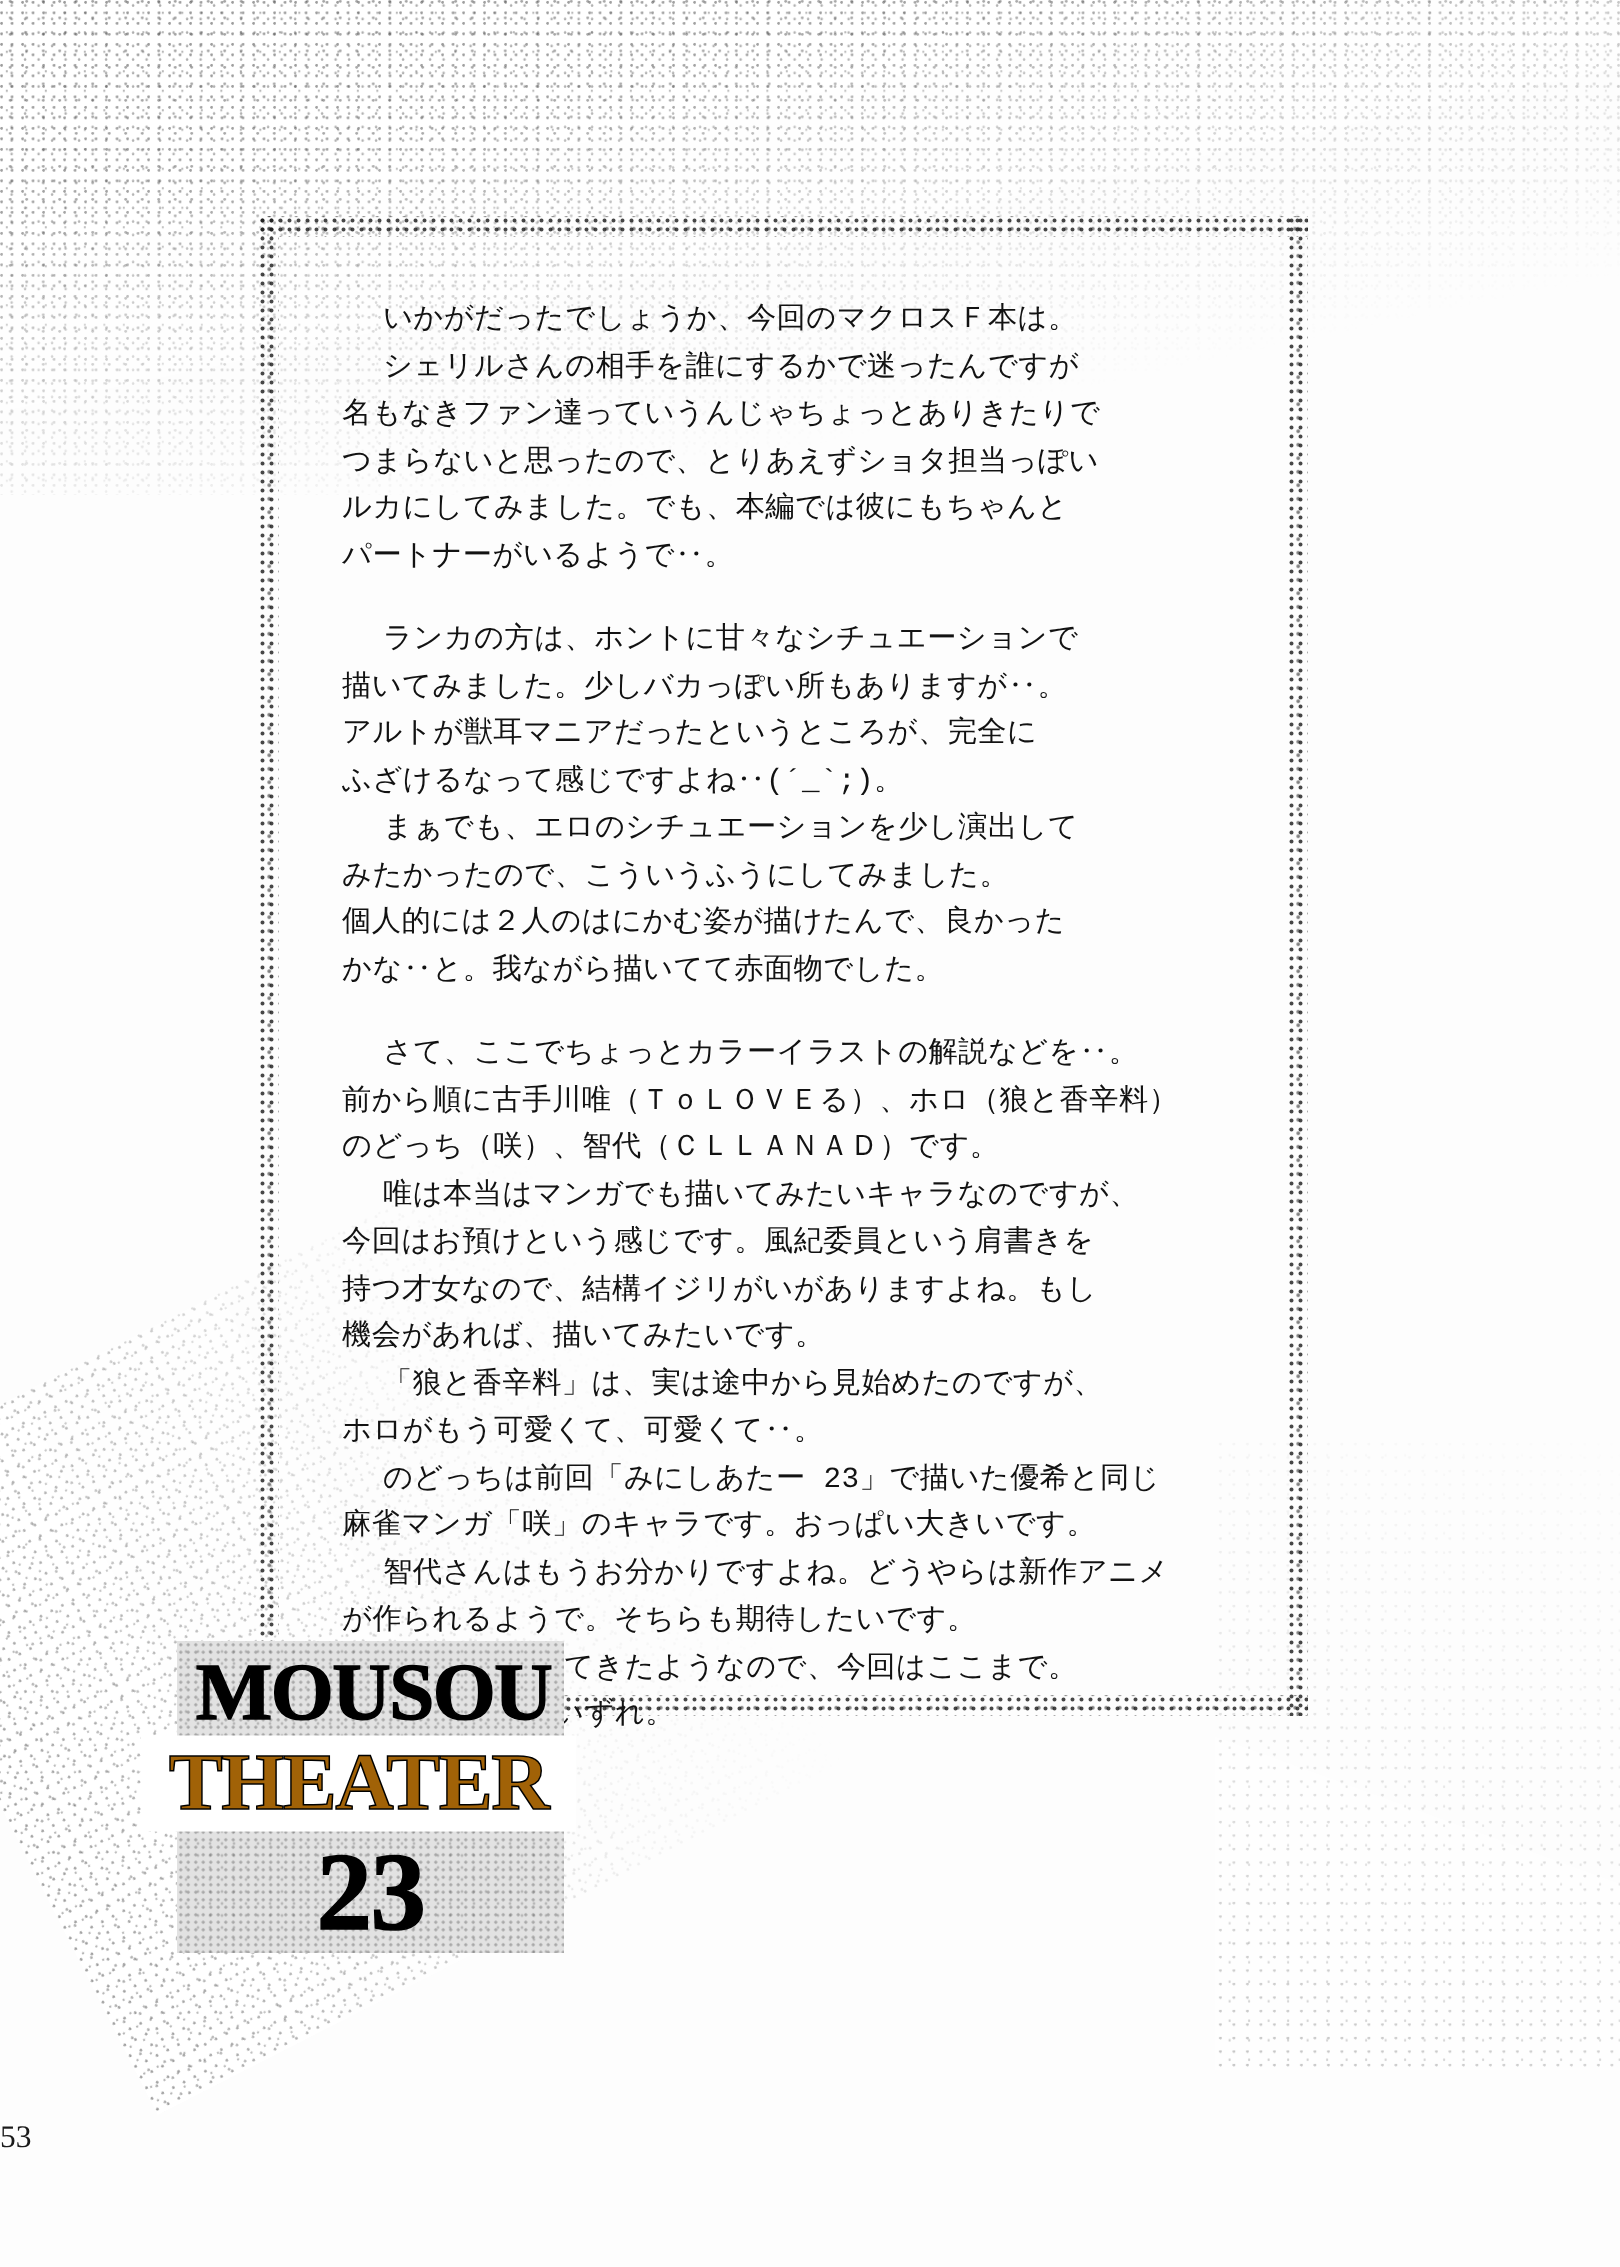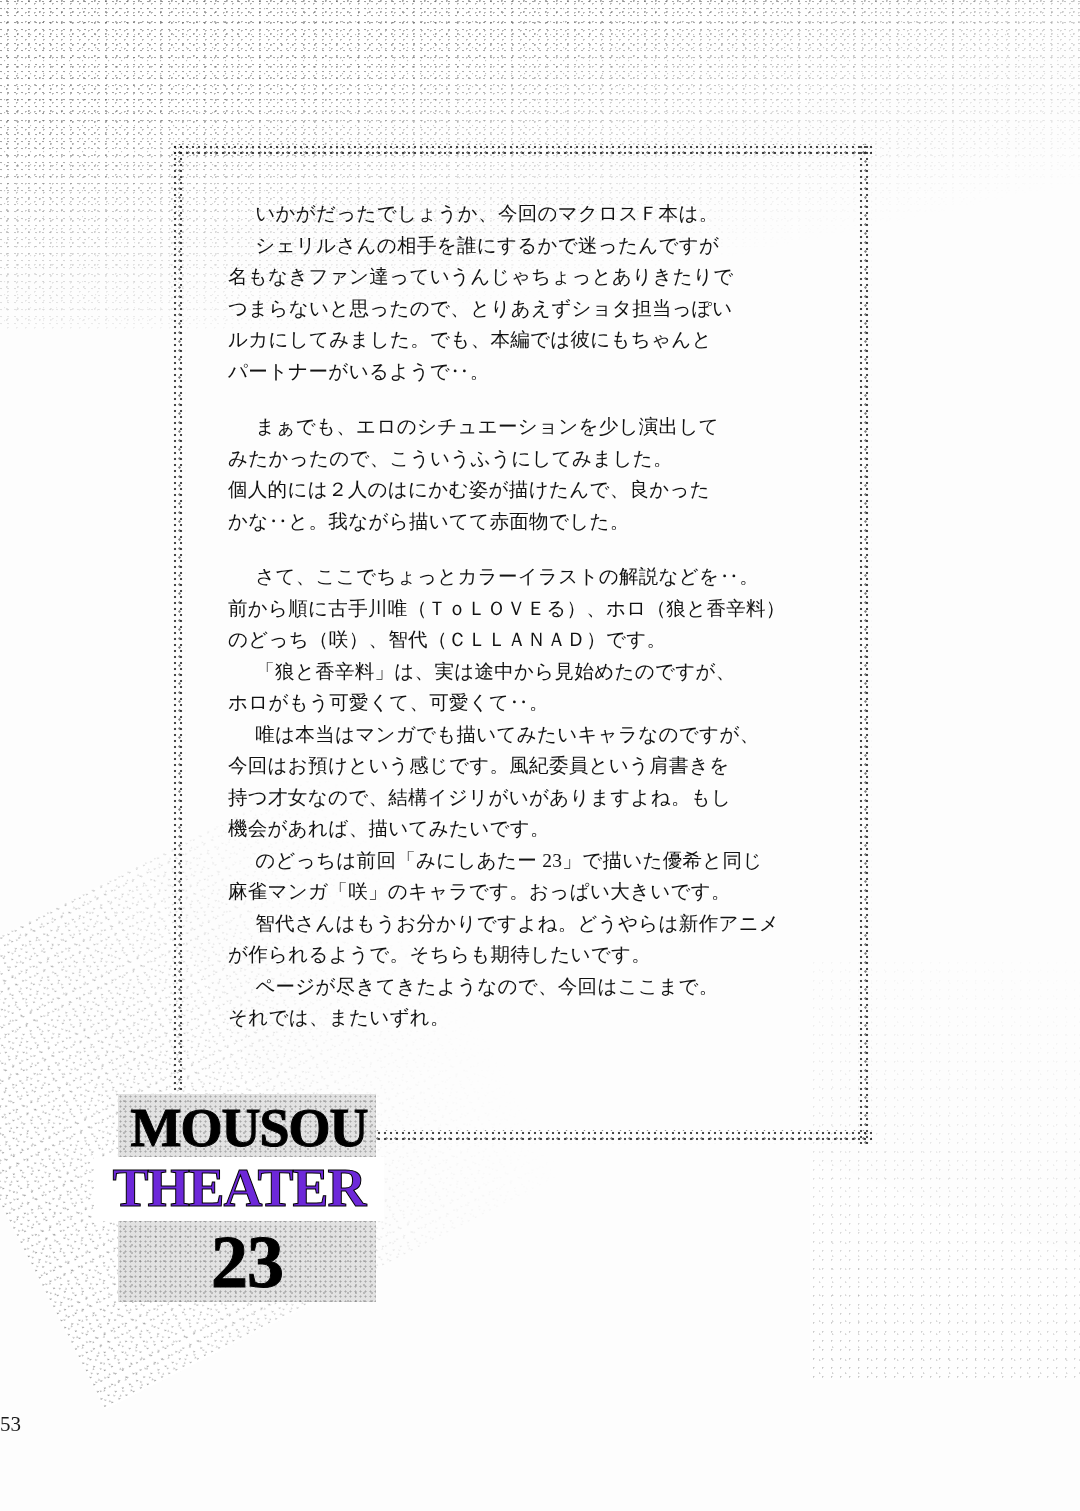--- a/index.html
+++ b/index.html
@@ -92,21 +92,21 @@
   .frame-left   { left: 0; top: 0; width: 14px; height: 100%; }
   .frame-right  { right: 0; top: 0; width: 14px; height: 100%; }
 
   
   .afterword {
     position: absolute;
     left: 228px;
     top: 198px;
     width: 620px;
     color: #121212;
-    font-family: Liberation Serif, serif;
+    font-family: Liberation Mono, monospace;
     font-size: 19.5px;
     line-height: 31.5px;
     letter-spacing: 0.3px;
   }
   .afterword p {
     margin: 0;
     text-indent: 1.4em;
     white-space: pre-wrap;
   }
   .afterword p.noindent { text-indent: 0; }
@@ -146,21 +146,21 @@
   .logo-mousou {
     font-size: 54px;
     margin-top: 4px;
     margin-bottom: 2px;
     position: relative;
     left: 2px;
   }
   .logo-theater {
     font-size: 54px;
     background: #ffffff;
-    color: #6d28d9;
+    color: #a16207;
     width: 290px;
     margin-left: -16px;
     padding: 4px 0 6px 0;
     box-sizing: border-box;
   }
   .logo-23 {
     font-size: 74px;
     margin-top: 4px;
   }
 
@@ -192,34 +192,38 @@
   </div>
 
   <div class="afterword">
     <p>いかがだったでしょうか、今回のマクロスＦ本は。</p>
     <p>シェリルさんの相手を誰にするかで迷ったんですが
 名もなきファン達っていうんじゃちょっとありきたりで
 つまらないと思ったので、とりあえずショタ担当っぽい
 ルカにしてみました。でも、本編では彼にもちゃんと
 パートナーがいるようで‥。</p>
     <div class="gap"></div>
+    <p>ランカの方は、ホントに甘々なシチュエーションで
+描いてみました。少しバカっぽい所もありますが‥。
+アルトが獣耳マニアだったというところが、完全に
+ふざけるなって感じですよね‥(´_`;)。</p>
     <p>まぁでも、エロのシチュエーションを少し演出して
 みたかったので、こういうふうにしてみました。
 個人的には２人のはにかむ姿が描けたんで、良かった
 かな‥と。我ながら描いてて赤面物でした。</p>
     <div class="gap"></div>
     <p>さて、ここでちょっとカラーイラストの解説などを‥。
 前から順に古手川唯（ＴｏＬＯＶＥる）、ホロ（狼と香辛料）
 のどっち（咲）、智代（ＣＬＬＡＮＡＤ）です。</p>
-    <p>「狼と香辛料」は、実は途中から見始めたのですが、
-ホロがもう可愛くて、可愛くて‥。</p>
     <p>唯は本当はマンガでも描いてみたいキャラなのですが、
 今回はお預けという感じです。風紀委員という肩書きを
 持つ才女なので、結構イジリがいがありますよね。もし
 機会があれば、描いてみたいです。</p>
+    <p>「狼と香辛料」は、実は途中から見始めたのですが、
+ホロがもう可愛くて、可愛くて‥。</p>
     <p>のどっちは前回「みにしあたー 23」で描いた優希と同じ
 麻雀マンガ「咲」のキャラです。おっぱい大きいです。</p>
     <p>智代さんはもうお分かりですよね。どうやらは新作アニメ
 が作られるようで。そちらも期待したいです。</p>
     <p>ページが尽きてきたようなので、今回はここまで。</p>
     <div class="closing">それでは、またいずれ。</div>
   </div>
 
   <div class="logo-box">
     <div class="logo-line logo-mousou">MOUSOU</div>

